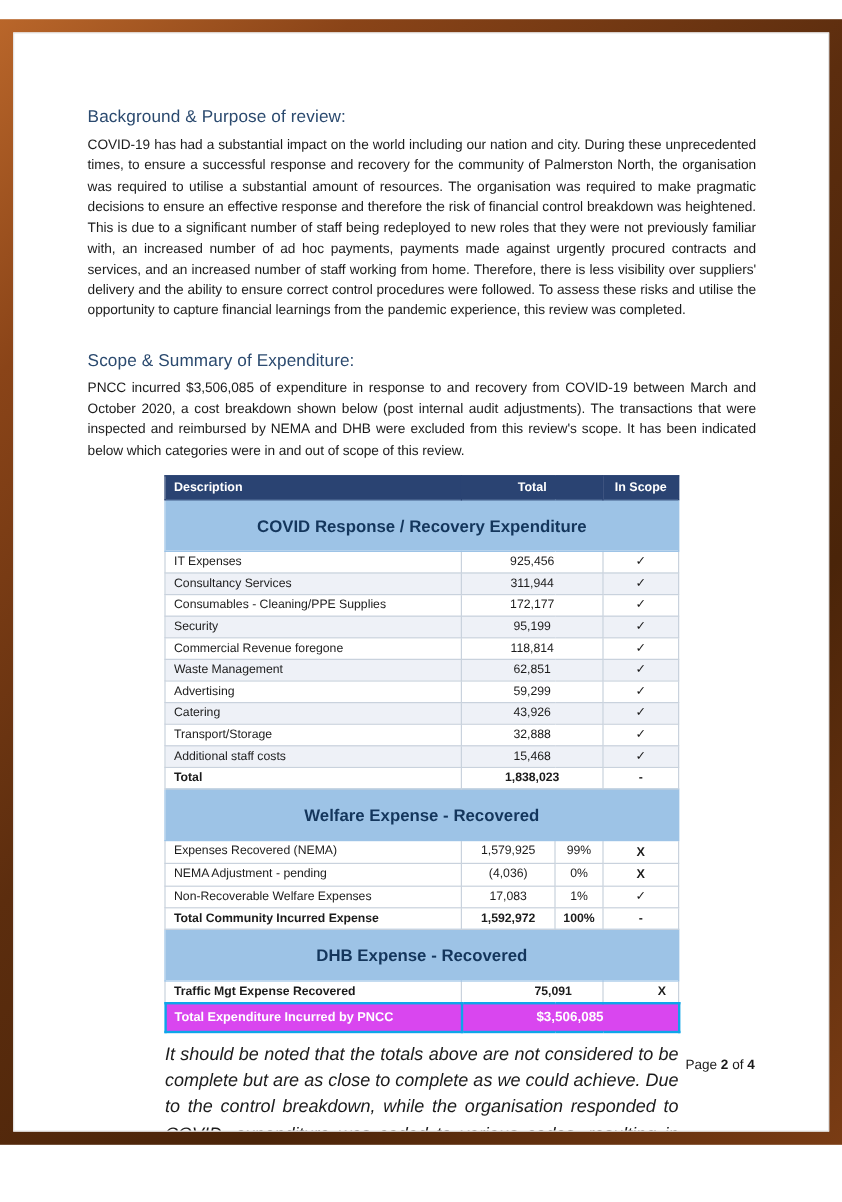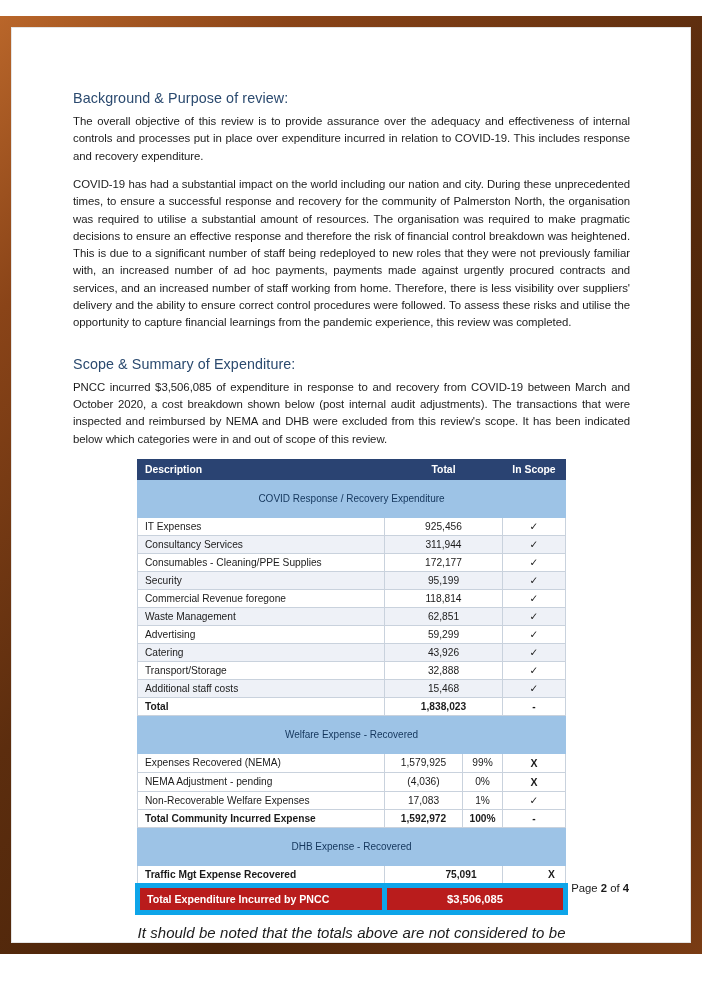--- a/index.html
+++ b/index.html
@@ -99,23 +99,23 @@
     border: 1px solid #2a4372;
     padding: 4px 6px;
     text-align: center;
   }
   tr.hdr th.left { text-align: left; padding-left: 7px; }
 
   
   tr.band td {
     background: #9dc3e6;
     color: #14365c;
-    font-weight: normal;
+    font-weight: bold;
     text-align: center;
-    font-size: 10px;
+    font-size: 14px;
     border: 1px solid #9dc3e6;
     padding: 13px 6px;
   }
 
   
   tr.data td.desc   { text-align: left; padding-left: 7px; }
   tr.data td.amt    { text-align: center; }
   tr.data td.pct    { text-align: center; }
   tr.data td.scope  { text-align: center; font-size: 10.5px; }
   tr.alt td { background: #eef1f7; }
@@ -131,25 +131,25 @@
 
   tr.bold-row td {
     font-weight: bold;
     background: #ffffff;
     padding-left: 41px;
   }
   tr.bold-row td.desc { text-align: left; padding-left: 7px; }
   tr.bold-row td.amt, tr.bold-row td.scope { text-align: center; }
 
   tr.grand td {
-    background: #b91c1c;
+    background: #d946ef;
     color: #ffffff;
     font-weight: bold;
     font-size: 10.6px;
-    border: 5px solid #0ea5e9;
+    border: 2px solid #0ea5e9;
     padding: 5px 6px;
   }
   tr.grand td.desc { text-align: left; padding-left: 7px; }
   tr.grand td.amt  { text-align: center; font-size: 11.2px; }
 
   .tick { font-size: 10.5px; line-height: 1; }
   .cross { font-weight: bold; font-size: 10.3px; }
   .dash { font-weight: bold; }
 
   
@@ -176,21 +176,20 @@
 </head>
 <body>
 
 <div class="page-frame">
   <div class="page-frame-inner">
     <div class="page-sheet">
 
       <div class="doc">
 
         <h2 class="section-heading">Background &amp; Purpose of review:</h2>
-        <p class="body-para">The overall objective of this review is to provide assurance over the adequacy and effectiveness of internal controls and processes put in place over expenditure incurred in relation to COVID-19. This includes response and recovery expenditure.</p>
         <p class="body-para">COVID-19 has had a substantial impact on the world including our nation and city. During these unprecedented times, to ensure a successful response and recovery for the community of Palmerston North, the organisation was required to utilise a substantial amount of resources. The organisation was required to make pragmatic decisions to ensure an effective response and therefore the risk of financial control breakdown was heightened. This is due to a significant number of staff being redeployed to new roles that they were not previously familiar with, an increased number of ad hoc payments, payments made against urgently procured contracts and services, and an increased number of staff working from home. Therefore, there is less visibility over suppliers' delivery and the ability to ensure correct control procedures were followed. To assess these risks and utilise the opportunity to capture financial learnings from the pandemic experience, this review was completed.</p>
 
         <div class="sec-gap"></div>
 
         <h2 class="section-heading">Scope &amp; Summary of Expenditure:</h2>
         <p class="body-para">PNCC incurred $3,506,085 of expenditure in response to and recovery from COVID-19 between March and October 2020, a cost breakdown shown below (post internal audit adjustments). The transactions that were inspected and reimbursed by NEMA and DHB were excluded from this review's scope. It has been indicated below which categories were in and out of scope of this review.</p>
 
         <div class="table-wrap">
           <table class="exp-table">
             <colgroup>

